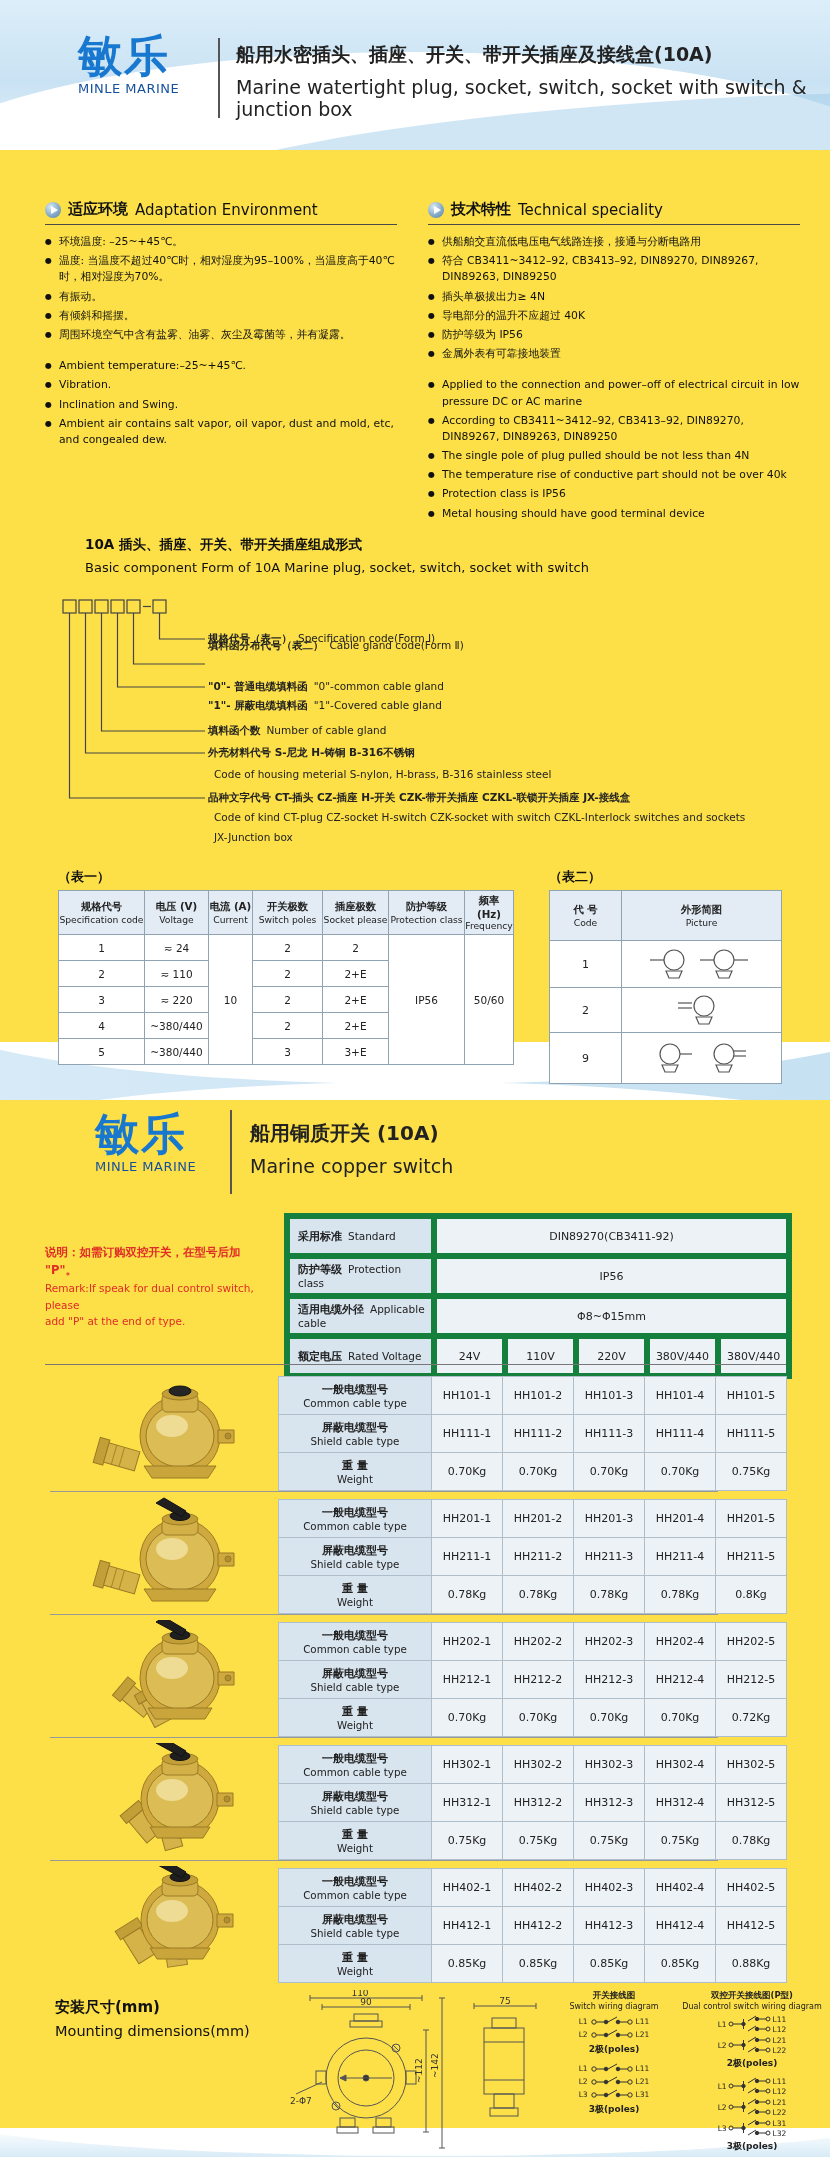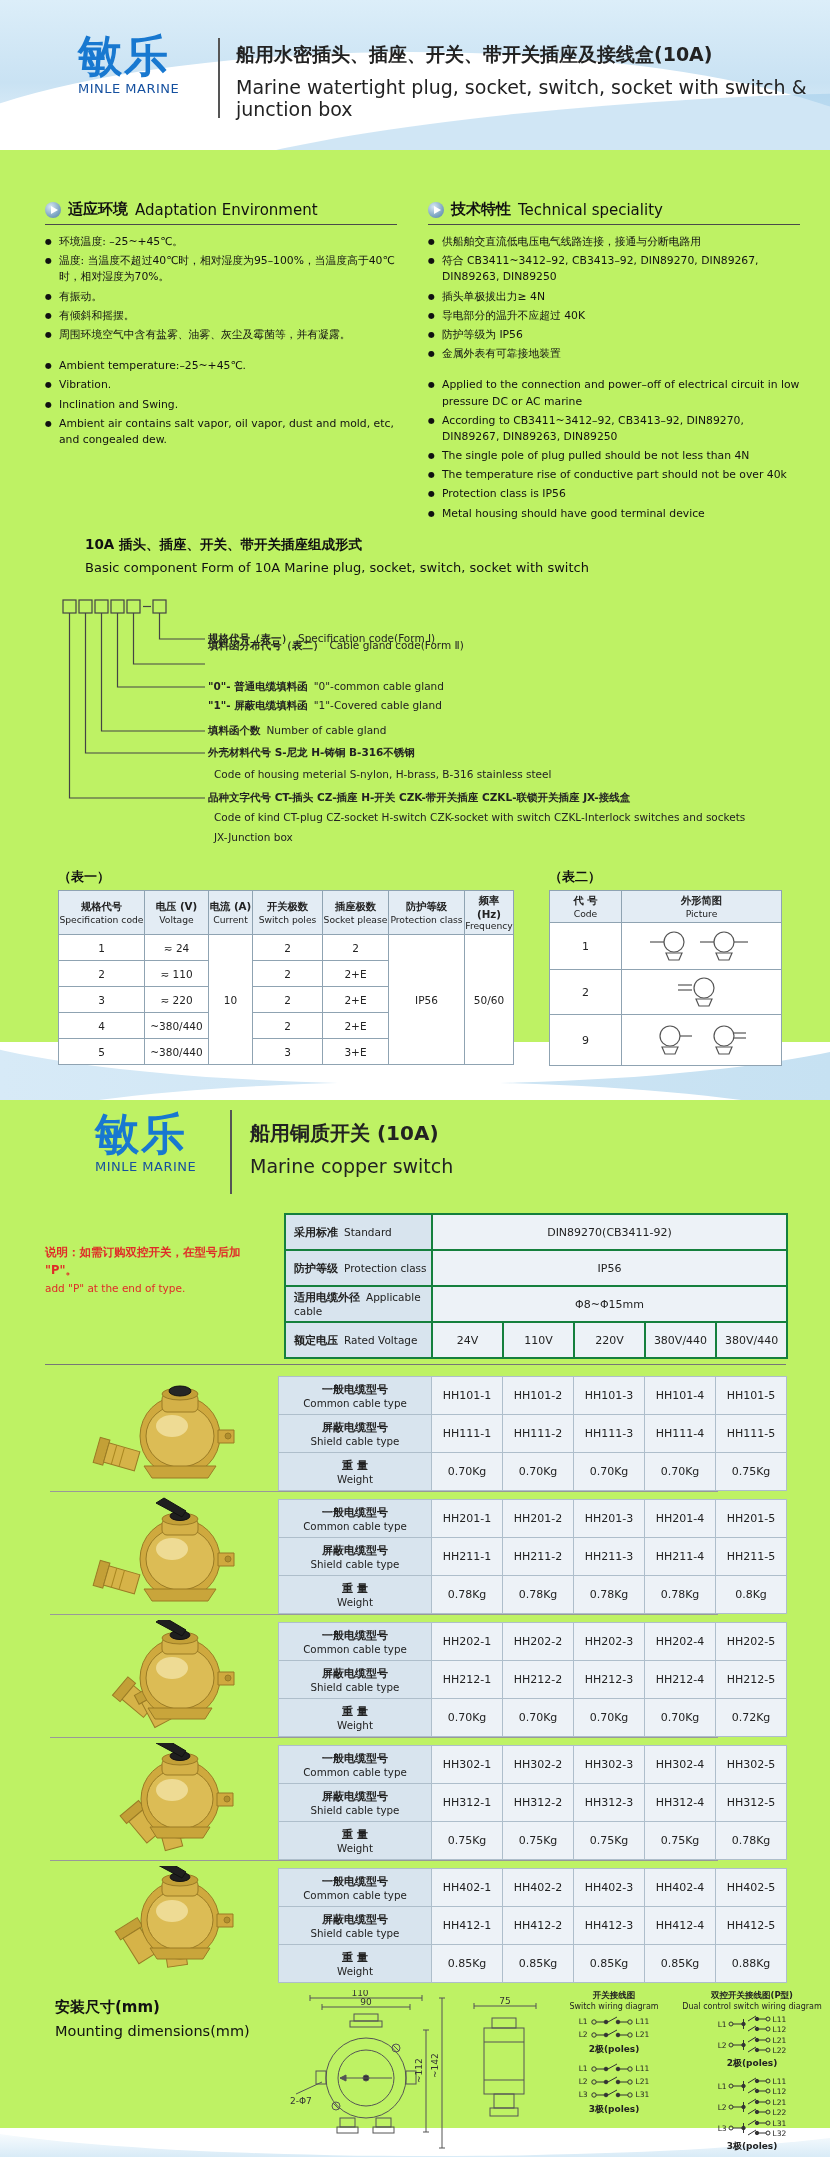--- a/index.html
+++ b/index.html
@@ -1,17 +1,17 @@
 <!DOCTYPE html>
 <html><head>
 <meta charset="utf-8">
 <style>
   html,body{margin:0;padding:0;background:#fff;}
   body{font-family:"DejaVu Sans","Liberation Sans",sans-serif;color:#1c1c1c;}
-  .page{position:relative;width:830px;height:2157px;background:#bef264;overflow:hidden;}
+  .page{position:relative;width:830px;height:2157px;background:#fde047;overflow:hidden;}
   .abs{position:absolute;}
 
   
   .band-top{position:absolute;top:0;left:0;width:830px;height:150px;
     background:linear-gradient(180deg,#dceef9 0%,#c9e2f3 55%,#e9f4fb 100%);overflow:hidden;}
   .band-top::before{content:"";position:absolute;width:1060px;height:280px;left:-120px;top:52px;
     background:#fff;border-radius:50%;}
   .band-top::after{content:"";position:absolute;width:950px;height:110px;left:180px;top:102px;
     background:rgba(150,200,232,.45);border-radius:50%;transform:rotate(-4deg);}
   .band-mid{position:absolute;top:1042px;left:0;width:830px;height:58px;
@@ -54,25 +54,25 @@
   .diag-label .cn{font-weight:bold;margin-right:6px;}
 
   
   .cap{font-size:13px;font-weight:bold;margin-bottom:4px;color:#111;}
   table.t1{border-collapse:collapse;table-layout:fixed;width:455px;text-align:center;color:#222;}
   table.t1 th{border:1px solid #8fa3b2;background:#e3ecf4;font-weight:normal;padding:3px 0;}
   table.t1 td{border:1px solid #8fa3b2;height:23px;font-size:10.5px;background:#fff;}
   table.t1 .cn{display:block;font-size:10.3px;font-weight:bold;}
   table.t1 .en{display:block;font-size:9.2px;}
   table.t2{border-collapse:collapse;table-layout:fixed;width:232px;text-align:center;color:#222;}
-  table.t2 th{border:1px solid #8fa3b2;background:#e3ecf4;font-weight:normal;padding:3px 0;margin-top:24px;}
+  table.t2 th{border:1px solid #8fa3b2;background:#e3ecf4;font-weight:normal;padding:12px 0;margin-top:24px;}
   table.t2 td{border:1px solid #8fa3b2;background:#fff;font-size:11px;}
 
   table.spec{border-collapse:collapse;table-layout:fixed;width:502px;color:#222;}
-  table.spec td{border:2px solid #15803d;height:32px;background:#edf2f7;text-align:center;font-size:11px;}
+  table.spec td{border:6px solid #15803d;height:32px;background:#edf2f7;text-align:center;font-size:11px;}
   table.spec td.lbl{background:#d8e4ee;text-align:left;padding-left:8px;}
   table.spec td.lbl .cn{font-weight:bold;margin-right:6px;font-size:11px;}
   table.spec td.lbl .en{font-size:10.5px;}
 
   table.pt{border-collapse:collapse;table-layout:fixed;width:508px;color:#222;}
   table.pt td{border:1px solid #aebecb;height:35px;background:#edf2f7;text-align:center;font-size:11px;}
   table.pt td.lbl{background:#d8e4ee;}
   table.pt td.lbl .cn{display:block;font-weight:bold;font-size:11px;}
   table.pt td.lbl .en{display:block;font-size:10.3px;text-align:center;}
 
@@ -349,20 +349,21 @@
     <div class="logo-en">MINLE MARINE</div>
   </div>
   <div class="abs vline" style="left:230px;top:1110px;height:84px;"></div>
   <div class="abs" style="left:250px;top:1120px;">
     <div class="h2-cn">船用铜质开关 (10A)</div>
     <div class="h2-en">Marine copper switch</div>
   </div>
 
   <div class="abs remark" style="left:45px;top:1243px;width:228px;">
     <div class="rcn">说明：如需订购双控开关，在型号后加 "P"。</div>
+    <div class="ren">Remark:If speak for dual control switch, please</div>
     <div class="ren">add "P" at the end of type.</div>
   </div>
 
   <div class="abs" style="left:284px;top:1213px;">
     <table class="spec">
       <colgroup>
           <col style="width:147px">
           <col style="width:71px">
           <col style="width:71px">
           <col style="width:71px">

